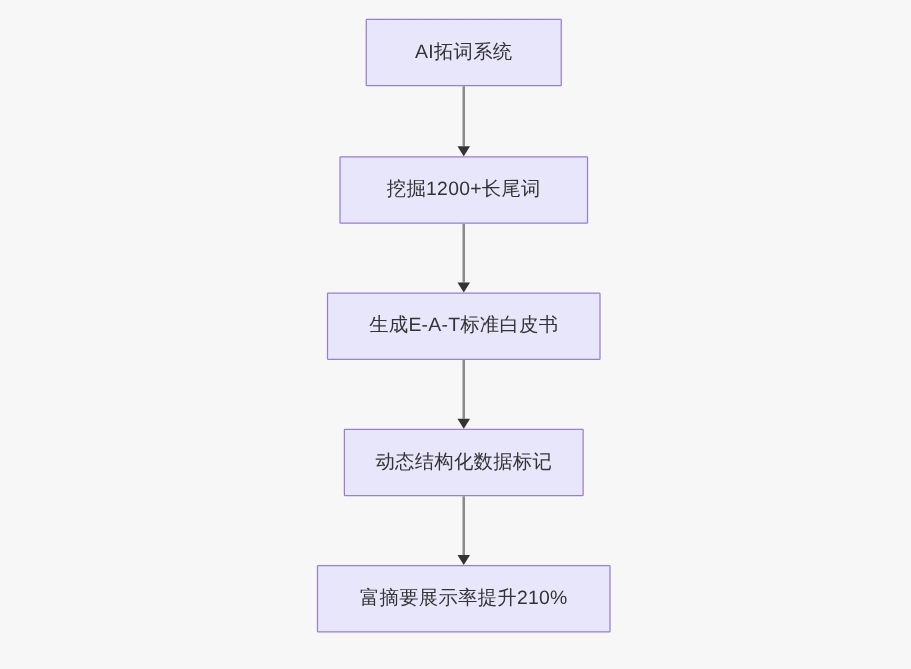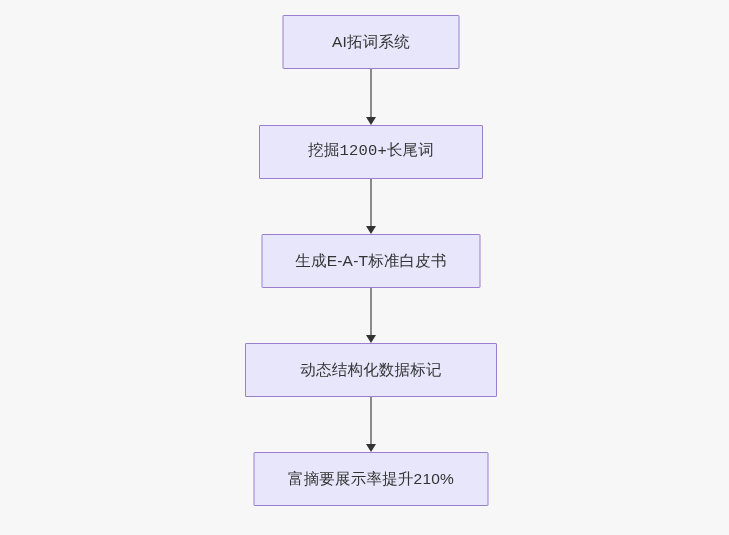--- a/index.html
+++ b/index.html
@@ -67,24 +67,24 @@
     transform: translateX(-50%);
     bottom: 0;
     width: 0;
     height: 0;
     border-left: 5.5px solid transparent;
     border-right: 5.5px solid transparent;
     border-top: 8px solid #333333;
   }
 
   
-  #node-0 { top: 15px;  width: 177px; }
-  #node-1 { top: 125px; width: 224px; font-family: Liberation Mono, monospace; }
+  #node-0 { top: 15px;  width: 157px; }
+  #node-1 { top: 125px; width: 199px; }
   #node-2 { top: 234px; width: 219px; }
-  #node-3 { top: 343px; width: 252px; }
+  #node-3 { top: 343px; width: 192px; }
   #node-4 { top: 452px; width: 235px; align-items: center; }
 
   #edge-0 { top: 69px;  height: 56px; }
   #edge-1 { top: 179px; height: 55px; }
   #edge-2 { top: 288px; height: 55px; }
   #edge-3 { top: 397px; height: 55px; }
 </style>
 </head>
 <body>
 

